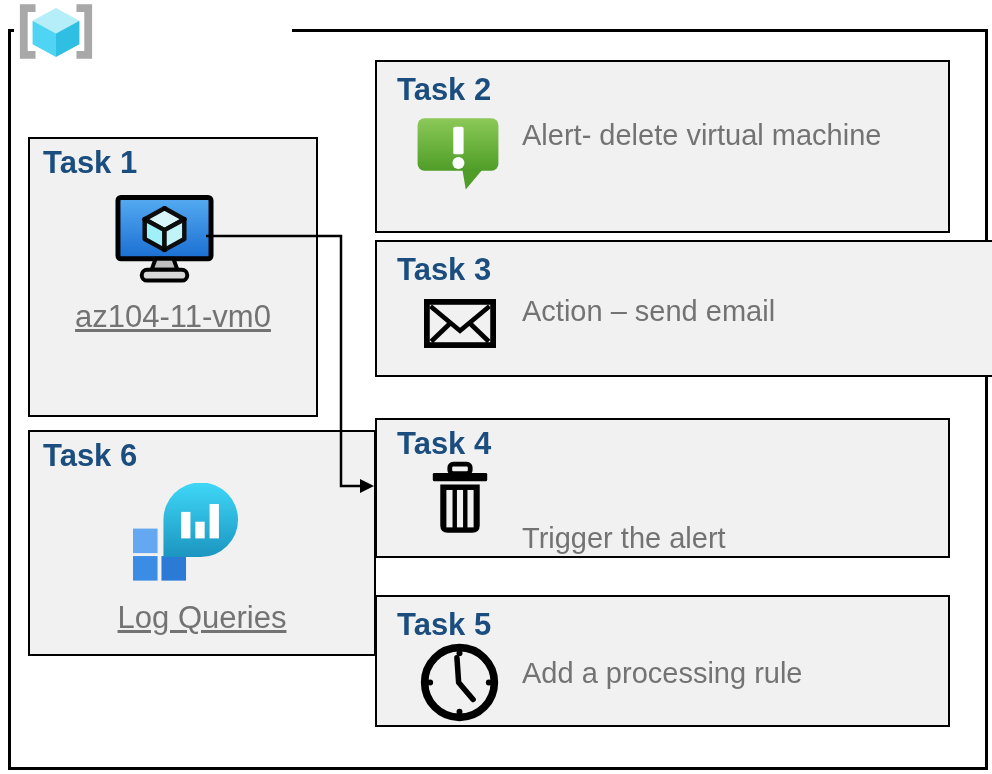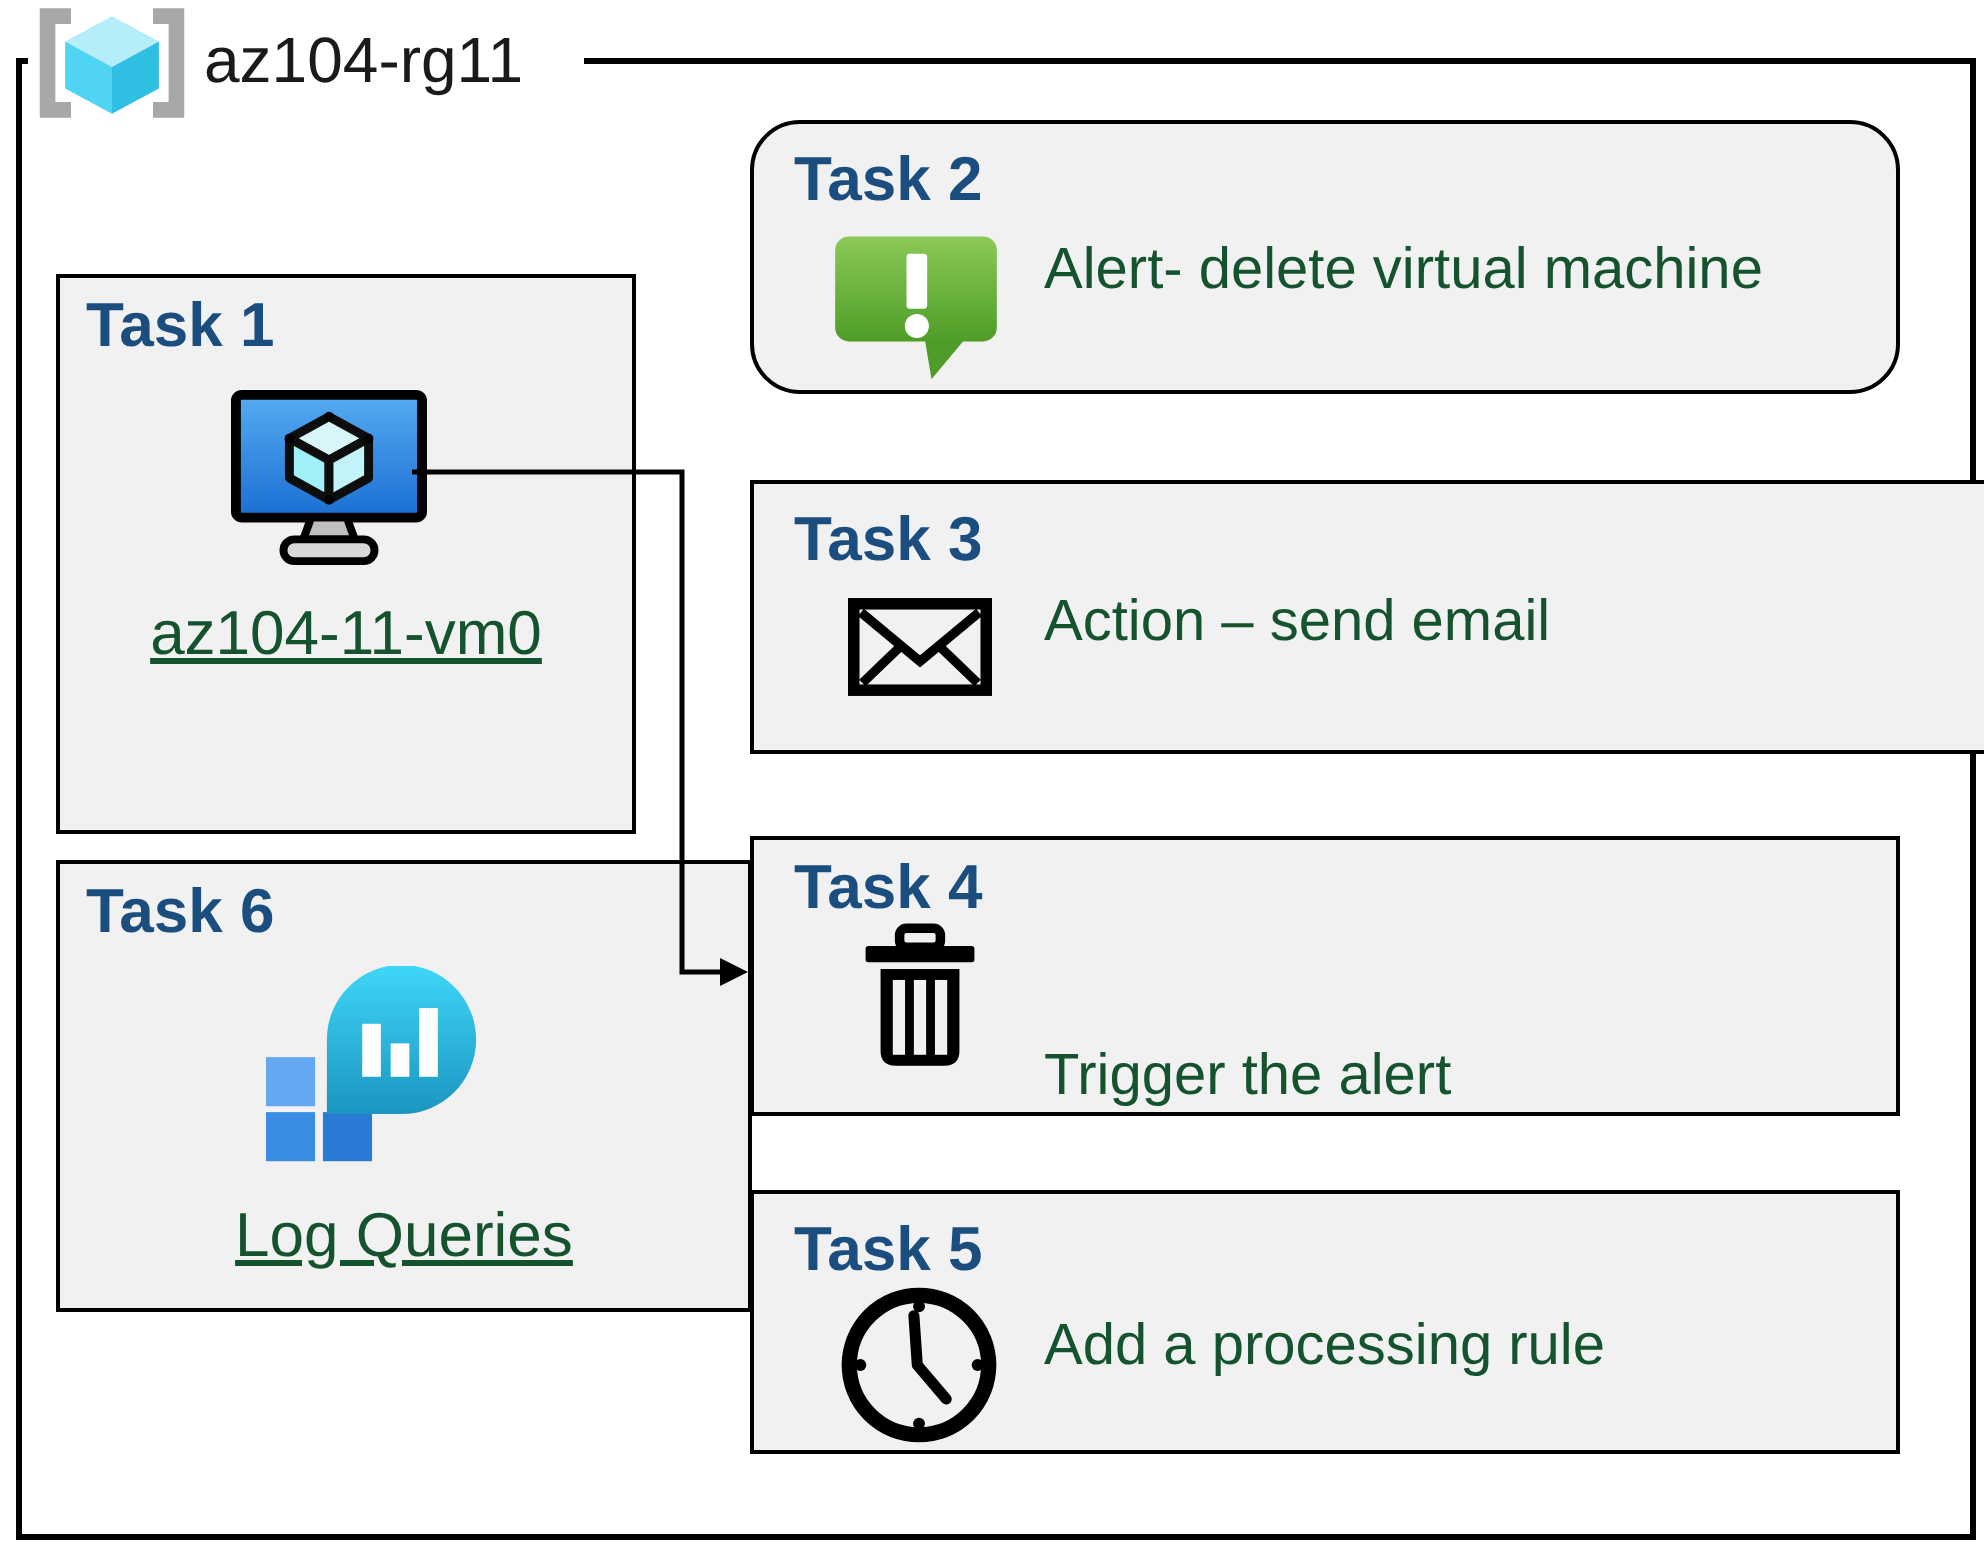--- a/index.html
+++ b/index.html
@@ -10,31 +10,31 @@
   .outer{position:absolute;left:8px;top:29px;width:980px;height:741px;
          border:3px solid #000;background:transparent;}
   .gap-mask{position:absolute;left:14px;top:26px;width:278px;height:9px;background:#fff;}
 
   .rg-icon{position:absolute;left:15px;top:3px;width:82px;height:57px;}
   .rg-title{position:absolute;left:102px;top:12px;font-size:32px;color:#1a1a1a;white-space:nowrap;}
 
   .box{position:absolute;background:#f1f1f1;border:2.5px solid #000;}
   .box.t1{left:28px;top:137px;width:290px;height:280px;}
   .box.t6{left:28px;top:430px;width:348px;height:226px;}
-  .box.t2{left:375px;top:60px;width:575px;height:137px;border-radius:25px;}
+  .box.t2{left:375px;top:60px;width:575px;height:173px;}
   .box.t3{left:375px;top:240px;width:679px;height:137px;}
   .box.t4{left:375px;top:418px;width:575px;height:140px;}
   .box.t5{left:375px;top:595px;width:575px;height:132px;}
 
   .hdr{position:absolute;font-weight:bold;font-size:31px;color:#1b4e7e;white-space:nowrap;}
   .box.t1 .hdr,.box.t6 .hdr{left:13px;top:6px;}
   .box.t2 .hdr,.box.t3 .hdr,.box.t5 .hdr{left:20px;top:10px;}
   .box.t4 .hdr{left:20px;top:6px;}
 
-  .lbl{position:absolute;font-size:29px;color:#14532d;white-space:nowrap;}
+  .lbl{position:absolute;font-size:29px;color:#737373;white-space:nowrap;}
   .lbl.center{left:0;width:100%;text-align:center;font-size:31px;text-decoration:underline;}
   .box.t1 .lbl{top:160px;}
   .box.t6 .lbl{top:168px;}
   .box.t2 .lbl{left:145px;top:57px;}
   .box.t3 .lbl{left:145px;top:53px;}
   .box.t4 .lbl{left:145px;top:65px;margin-top:37px;}
   .box.t5 .lbl{left:145px;top:60px;}
 
   .icon{position:absolute;}
   .vm-icon{left:85px;top:55px;width:99px;height:90px;}
@@ -54,21 +54,20 @@
   <div class="outer"></div>
   <div class="gap-mask"></div>
 
   <svg class="rg-icon" viewBox="0 0 84 58">
     <path d="M21 5 L9 5 L9 53 L21 53" fill="none" stroke="#a8a8a8" stroke-width="8"></path>
     <path d="M63 5 L75 5 L75 53 L63 53" fill="none" stroke="#a8a8a8" stroke-width="8"></path>
     <polygon points="42,5 66,18 42,31 18,18" fill="#b5edf8"></polygon>
     <polygon points="18,18 42,31 42,55 18,42" fill="#4fd4f4"></polygon>
     <polygon points="66,18 42,31 42,55 66,42" fill="#2ebfe2"></polygon>
   </svg>
-  <div class="rg-title">az104-rg11</div>
 
   <div class="box t1">
     <div class="hdr">Task 1</div>
     <svg class="icon vm-icon" viewBox="0 0 100 90">
       <defs>
         <linearGradient id="vmg" x1="0" y1="0" x2="0" y2="1">
           <stop offset="0" stop-color="#56abf2"></stop>
             <stop offset="1" stop-color="#1a6ed2"></stop>
         </linearGradient>
       </defs>

